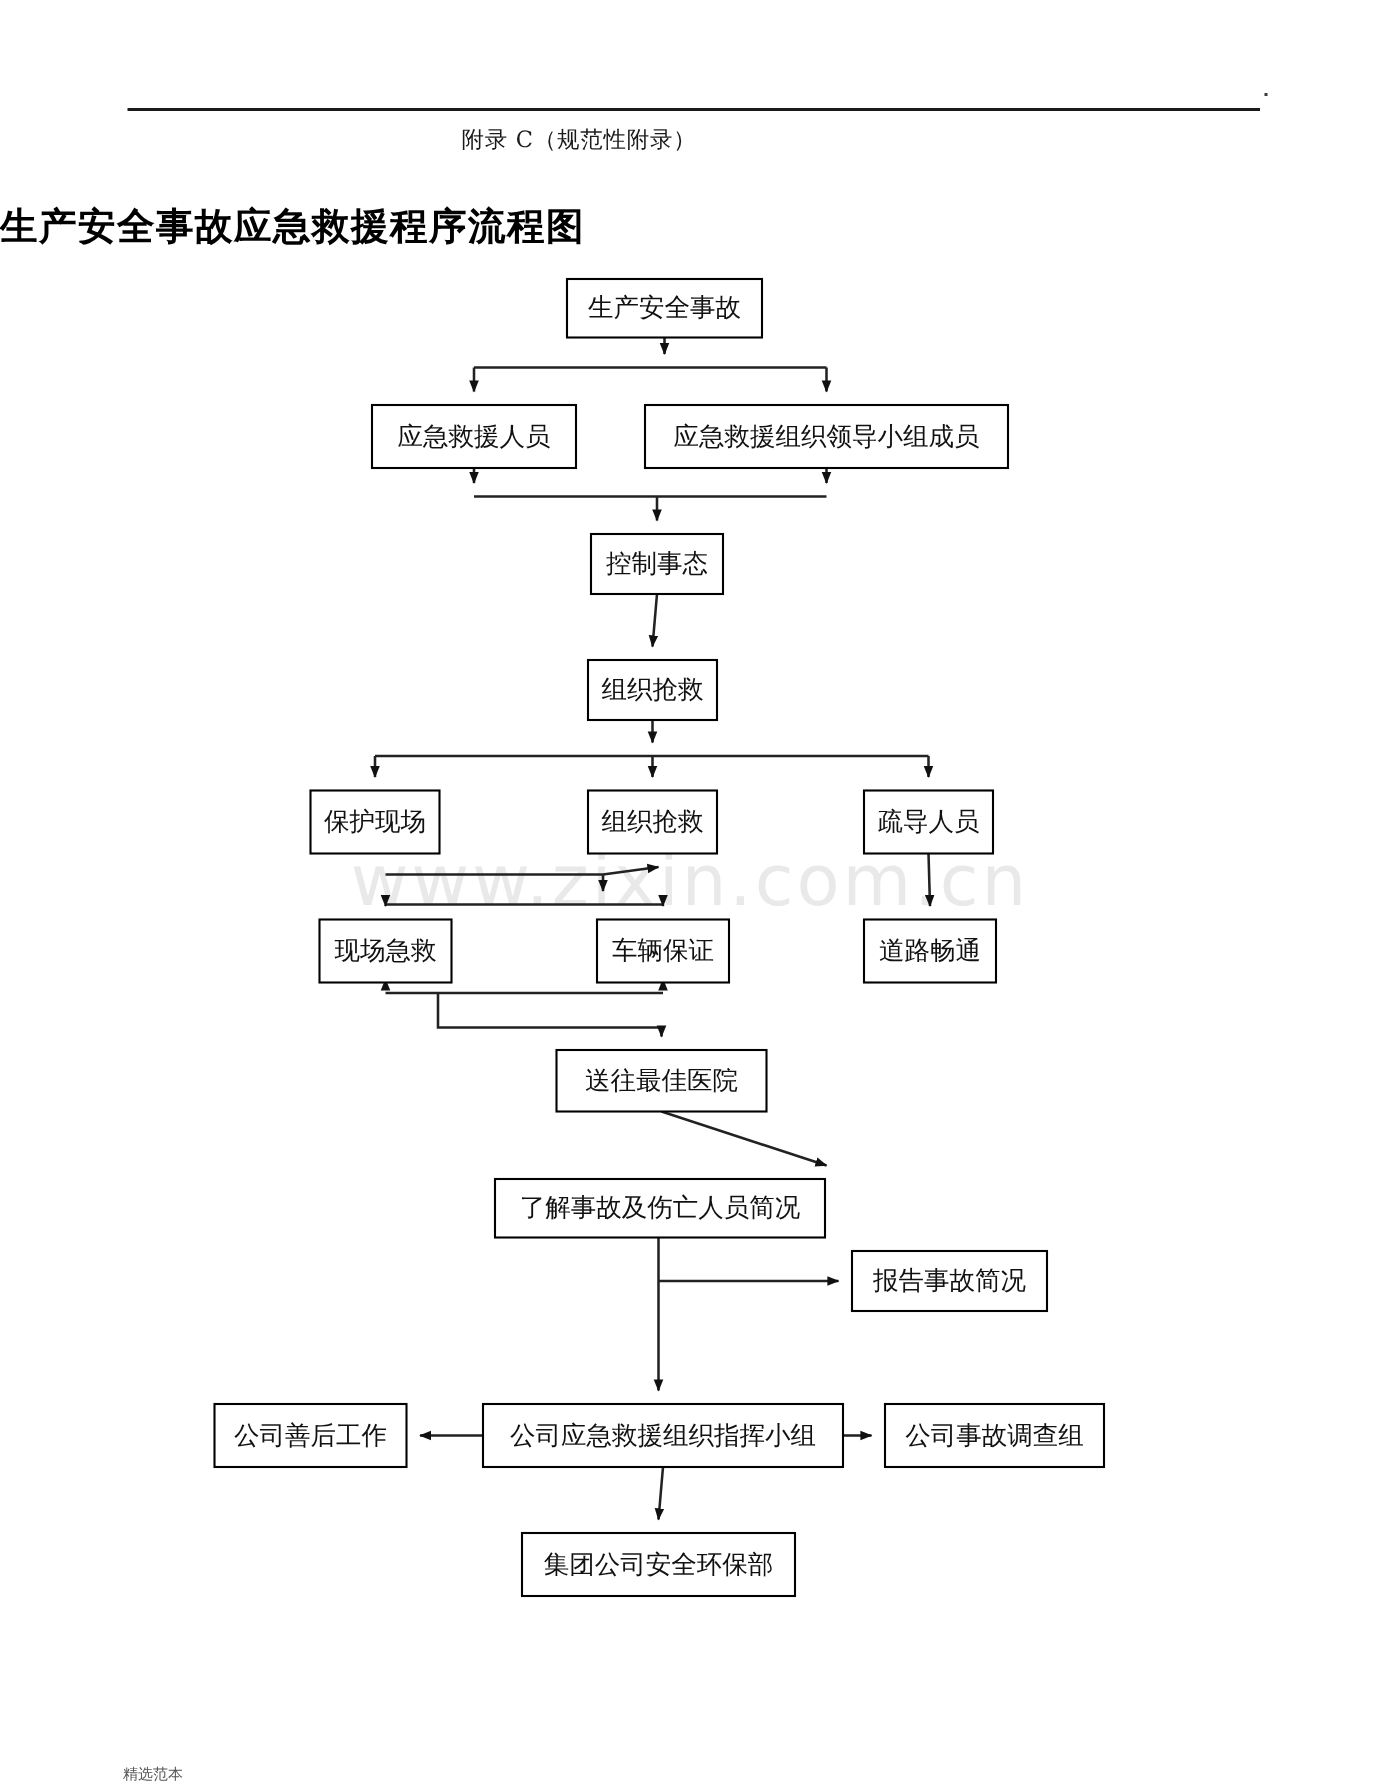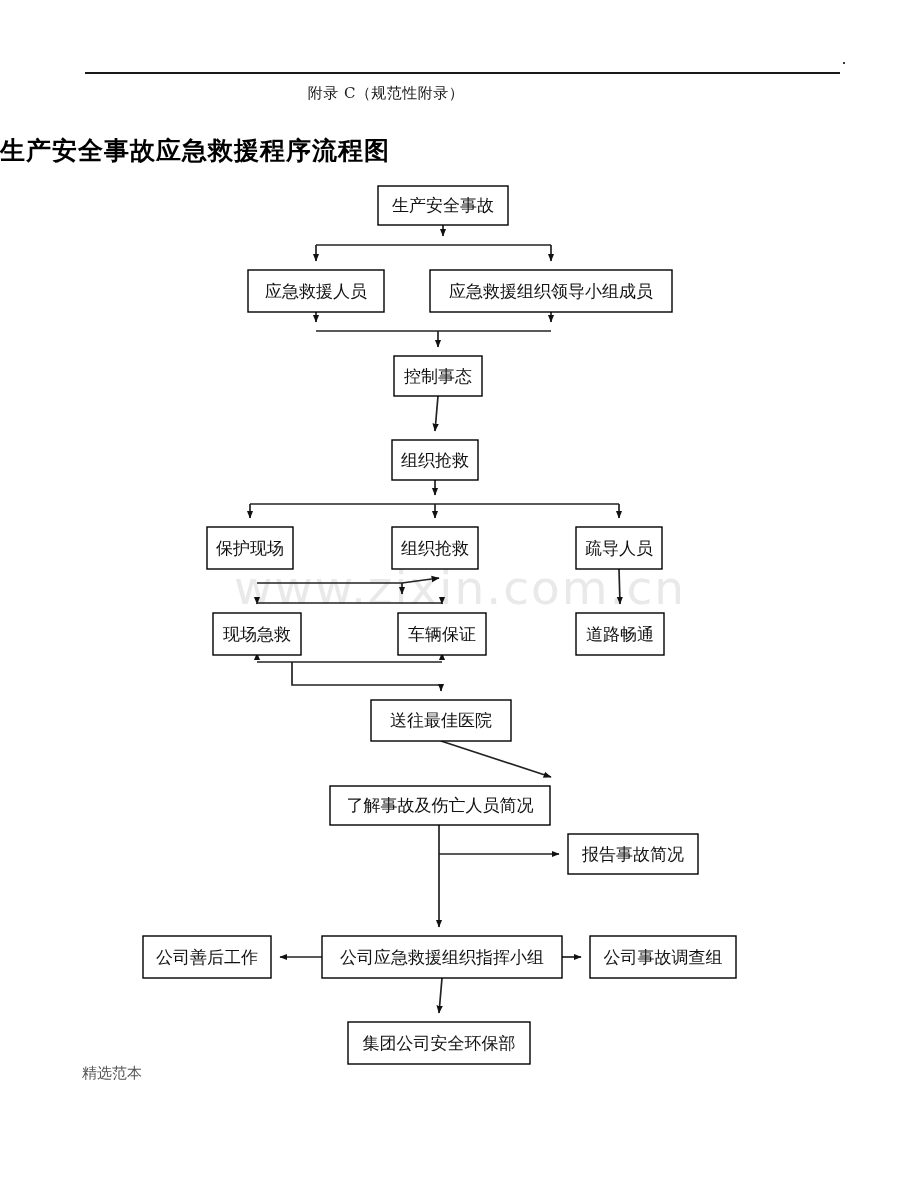--- a/index.html
+++ b/index.html
@@ -64,23 +64,23 @@
     font-family: "DejaVu Sans", "Liberation Sans", sans-serif;
     font-size: 47px;
     color: #e9e9e9;
     letter-spacing: 2px;
     pointer-events: none;
     user-select: none;
   }
   .footer-note {
     position: absolute;
     left: 82px;
-    top: 1064px;
+    top: 1176px;
     font-family: "DejaVu Serif", "Liberation Serif", serif;
-    font-size: 15px;
+    font-size: 10px;
     color: #555555;
   }
   #flow-svg {
     position: absolute;
     left: 0;
     top: 0;
   }
   .node-rect {
     fill: #ffffff;
     stroke: #000000;

